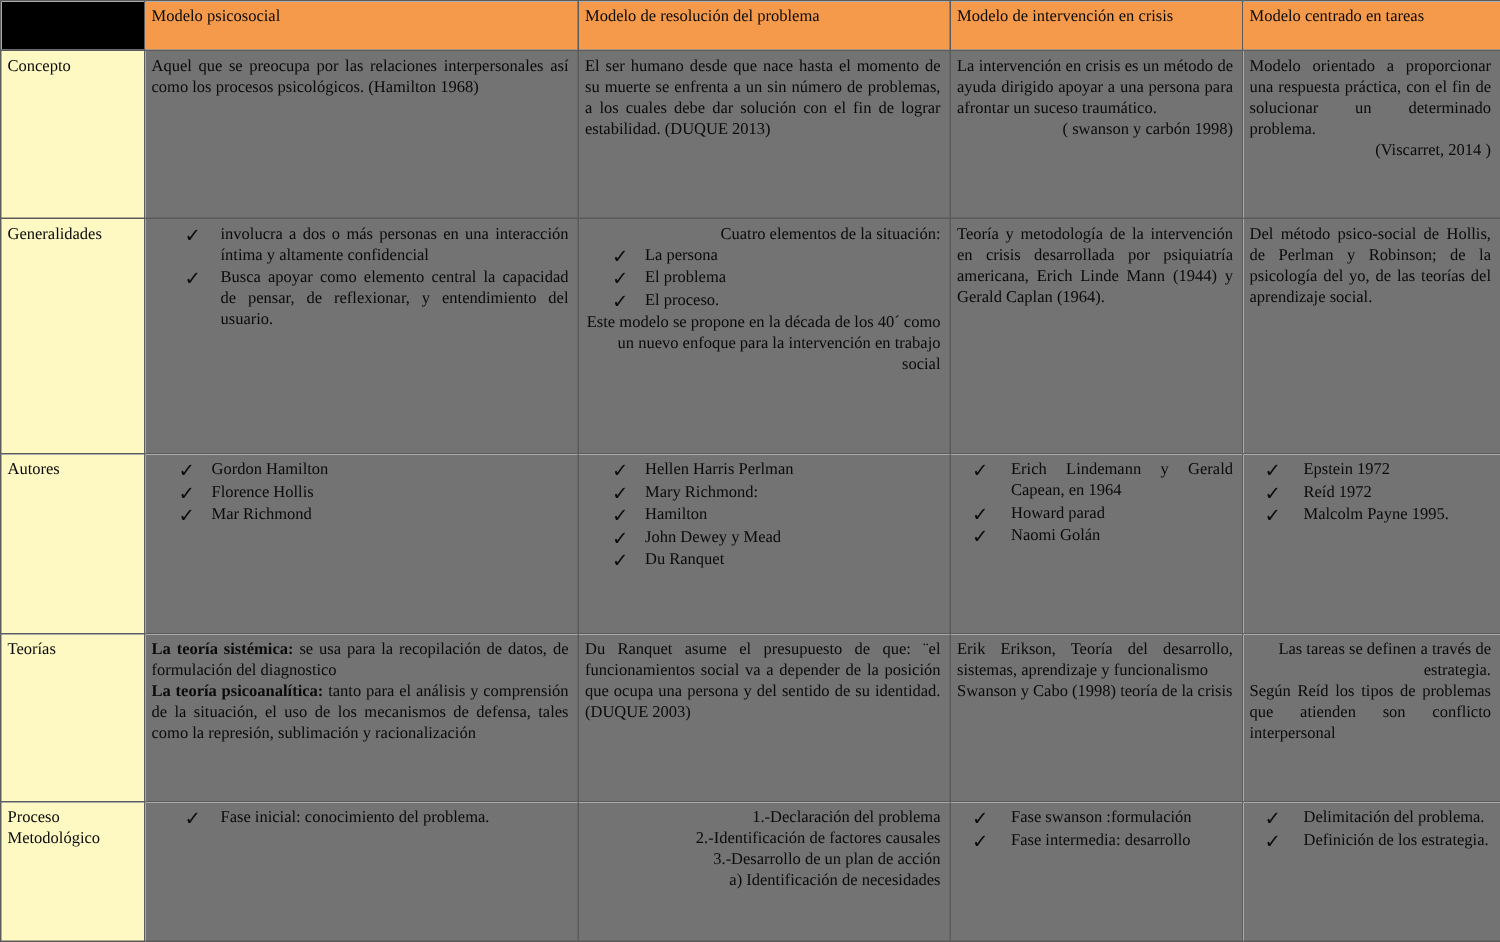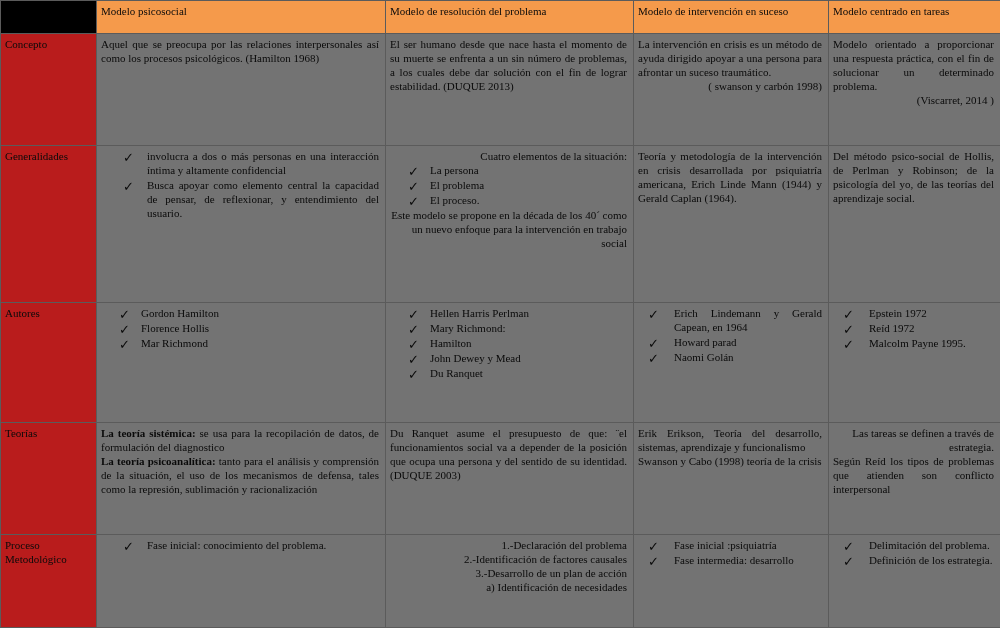--- a/index.html
+++ b/index.html
@@ -39,21 +39,21 @@
   .hdr-black {
     background: #000000;
     border: 1px solid #000000;
   }
   .hdr-orange {
     background: #F59A4B;
     font-size: 14.4px;
     padding-top: 5px;
   }
   .rowlabel {
-    background: #b91c1c;
+    background: #fef9c3;
     font-size: 14.4px;
     padding-top: 6px;
     padding-left: 8px;
     margin-top: 32px;
   }
   .body-cell {
     background: #737373;
   }
   .bold { font-weight: bold; }
 
@@ -110,21 +110,21 @@
       <col class="c2">
       <col class="c3">
       <col class="c4">
   </colgroup>
   <tbody>
 
     <tr>
       <td class="hdr-black"></td>
       <td class="hdr-orange">Modelo psicosocial</td>
       <td class="hdr-orange">Modelo de resolución del problema</td>
-      <td class="hdr-orange">Modelo de intervención en suceso</td>
+      <td class="hdr-orange">Modelo de intervención en crisis</td>
       <td class="hdr-orange">Modelo centrado en tareas</td>
     </tr>
 
     <tr>
       <td class="rowlabel">Concepto</td>
       <td class="body-cell">
         <p class="ln">Aquel que se preocupa por las relaciones interpersonales así como los procesos psicológicos. (Hamilton 1968)</p>
       </td>
       <td class="body-cell">
         <p class="ln">El ser humano desde que nace hasta el momento de su muerte se enfrenta a un sin número de problemas, a los cuales debe dar solución con el fin de lograr estabilidad. (DUQUE 2013)</p>
@@ -225,21 +225,21 @@
         </ul>
       </td>
       <td class="body-cell">
         <p class="lnl">1.-Declaración del problema</p>
         <p class="lnl">2.-Identificación de factores causales</p>
         <p class="lnl">3.-Desarrollo de un plan de acción</p>
         <p class="lnl">a) Identificación de necesidades</p>
       </td>
       <td class="body-cell">
         <ul class="checks narrow">
-          <li>Fase inicial :psiquiatría</li>
+          <li>Fase swanson :formulación</li>
           <li>Fase intermedia: desarrollo</li>
         </ul>
       </td>
       <td class="body-cell">
         <ul class="checks narrow">
           <li>Delimitación del problema.</li>
           <li>Definición de los estrategia.</li>
         </ul>
       </td>
     </tr>

